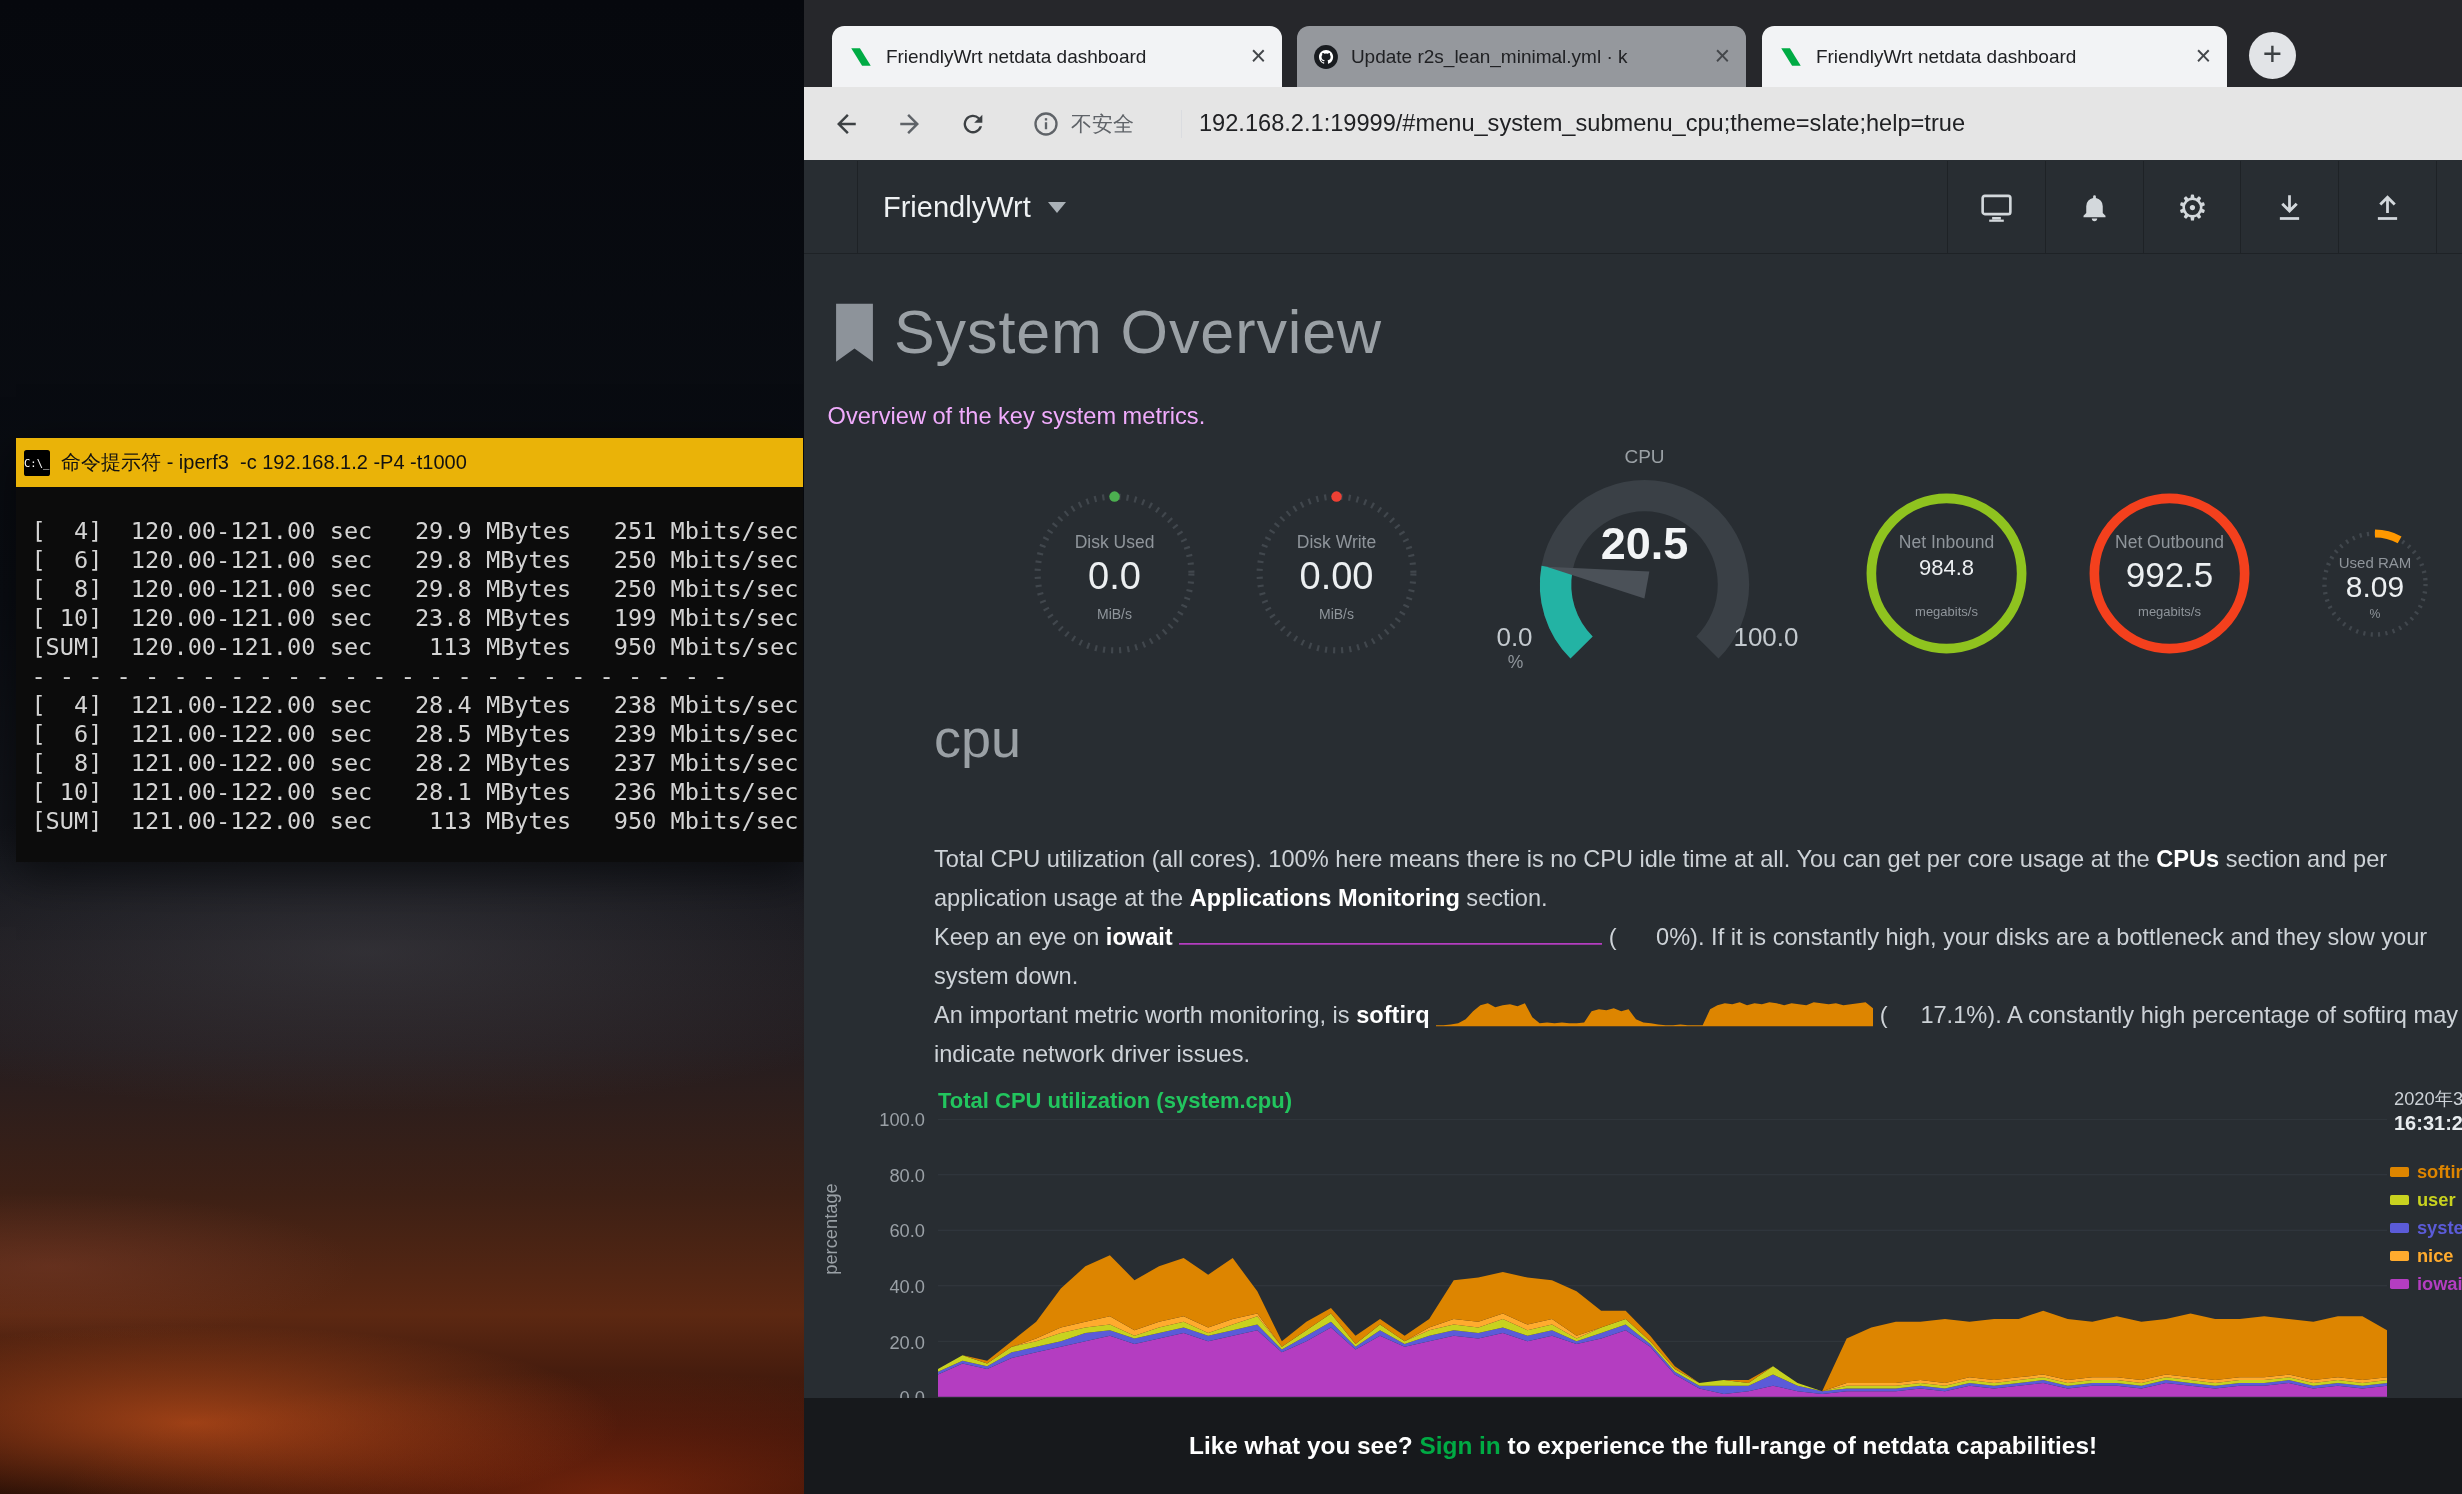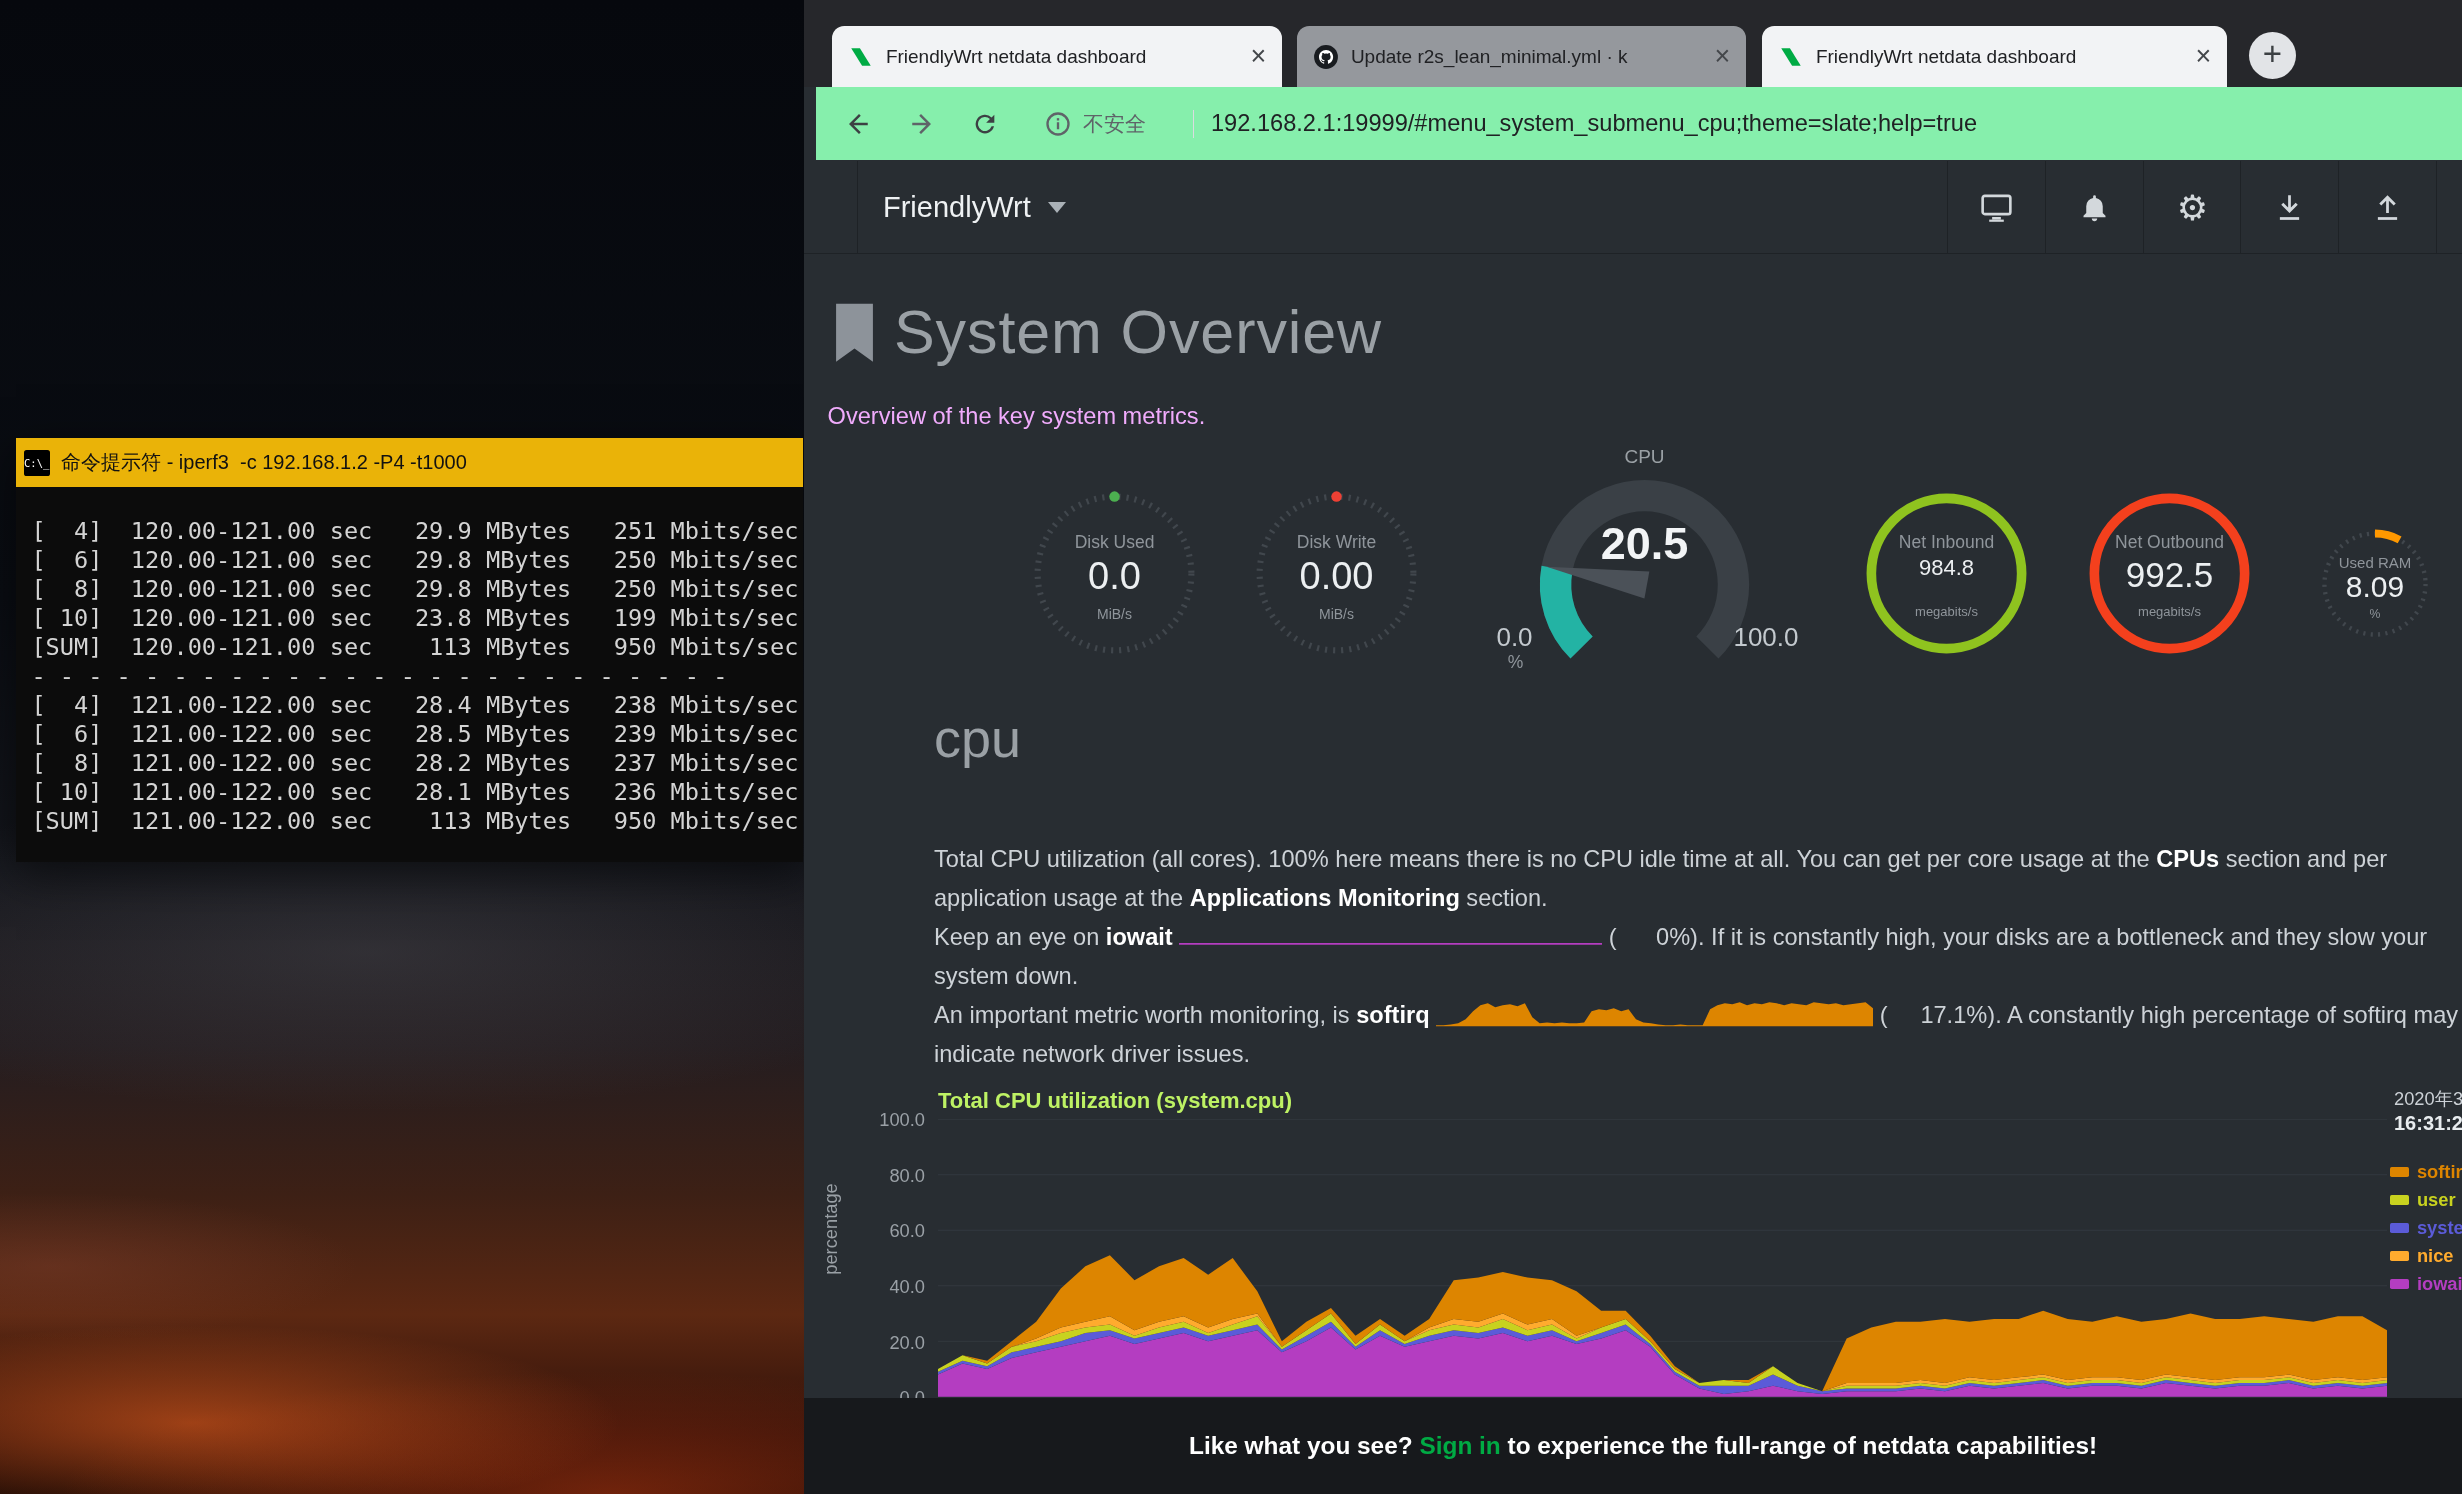--- a/index.html
+++ b/index.html
@@ -25,21 +25,21 @@
   
   .browser { position:absolute; left:804px; top:0; width:1658px; height:1494px; overflow:hidden; background:#282d32; }
   .tabstrip { position:absolute; top:0; left:0; right:0; height:87px; background:#26272b; }
   .tab { position:absolute; top:26px; height:61px; border-radius:12.2px 12.2px 0 0; display:flex; align-items:center; padding:0 15.7px; }
   .tab.active { background:#f2f3f5; }
   .tab.inactive { background:#95989d; }
   .favicon { width:26px; height:26px; margin-right:12.2px; flex:0 0 auto; }
   .tab-label { font-size:19px; color:#202124; white-space:nowrap; overflow:hidden; flex:1 1 auto; }
   .tab-close { font-size:27px; color:#44474b; margin-left:10.5px; line-height:1; flex:0 0 auto; }
   .newtab { position:absolute; left:1445px; top:32px; width:47px; height:47px; border-radius:50%; background:#e2e4e7; color:#3c4043; font-size:33px; text-align:center; line-height:44px; }
-  .toolbar { position:absolute; top:87px; left:12px; right:0; height:73px; background:#86efac; }
+  .toolbar { position:absolute; top:87px; left:0; right:0; height:73px; background:#e5e5e5; }
   .navbtn { position:absolute; top:15.7px; width:42px; height:42px; display:flex; align-items:center; justify-content:center; }
   .sec-label { position:absolute; left:267px; top:0; height:73px; line-height:73px; font-size:21px; color:#5f6368; }
   .omni-sep { position:absolute; left:377px; top:23px; width:0.9px; height:28px; background:#dadce0; }
   .url-text { position:absolute; left:395px; top:0; height:73px; line-height:73px; font-size:23.6px; color:#202124; white-space:nowrap; }
   
   .nd-header { position:absolute; top:161px; left:0; right:0; height:93px; background:#282d32; border-bottom:0.9px solid #1e2226; }
   .nd-left { position:absolute; left:0; top:0; bottom:0; width:54px; border-right:0.9px solid #1e2226; }
   .nd-brand { position:absolute; left:79px; top:0; height:93px; display:flex; align-items:center; gap:17.5px; color:#eef1f3; font-size:29px; }
   .caret { width:0; height:0; border-left:9.6px solid transparent; border-right:9.6px solid transparent; border-top:11.4px solid #aab1b7; }
   .nd-cell { position:absolute; top:0; height:93px; width:98px; border-left:0.9px solid #1e2226; display:flex; align-items:center; justify-content:center; color:#d3d8dc; }
@@ -55,21 +55,21 @@
   .cpu-label { position:absolute; left:0; right:0; top:5.2px; text-align:center; font-size:19px; color:#9aa0a5; }
   .cpu-value { position:absolute; left:0; right:0; top:77px; text-align:center; font-size:45px; font-weight:bold; color:#f2f4f6; }
   .cpu-min { position:absolute; left:0; top:181px; width:61px; text-align:center; font-size:26px; color:#c3c9ce; }
   .cpu-max { position:absolute; left:225px; top:181px; width:114px; text-align:center; font-size:26px; color:#c3c9ce; }
   .cpu-unit { position:absolute; left:3.5px; top:211px; width:56px; text-align:center; font-size:17.5px; color:#8f959b; }
   .sec-heading { position:absolute; left:130px; top:707px; font-size:54px; font-weight:300; color:#9aa0a5; }
   .paras { position:absolute; left:130px; top:840px; width:1659px; }
   .para { font-size:23.6px; line-height:39px; color:#cdd2d7; white-space:pre; }
   .para b { color:#ffffff; }
   .para svg { vertical-align:-6.1px; }
-  .chart-title { position:absolute; left:134px; top:1088px; font-size:22px; font-weight:bold; color:#bef264; }
+  .chart-title { position:absolute; left:134px; top:1088px; font-size:22px; font-weight:bold; color:#22c55e; }
   .chart-date1 { position:absolute; left:1590px; top:1086px; font-size:18.3px; color:#ccd1d6; white-space:nowrap; }
   .chart-date2 { position:absolute; left:1590px; top:1112px; font-size:20px; font-weight:bold; color:#e8ecef; white-space:nowrap; }
   .ylabel { position:absolute; left:15.7px; top:1334px; width:210px; text-align:center; font-size:18.3px; color:#9aa0a6; transform:rotate(-90deg); transform-origin:0 0; }
   .yticks { position:absolute; left:48px; top:1119px; width:73px; }
   .ytick { position:absolute; right:0; font-size:18.3px; color:#9aa0a6; }
   .plot { position:absolute; left:134px; top:1119px; }
   .legend { position:absolute; left:1586px; top:1158px; width:192px; }
   .litem { display:flex; align-items:center; height:28px; gap:7.9px; font-size:18.3px; font-weight:bold; white-space:nowrap; }
   .swatch { width:19px; height:10.5px; border-radius:1.7px; flex:0 0 auto; }
   .signin-bar { position:absolute; left:0; right:0; top:1398px; height:96px; background:#17191c; }

